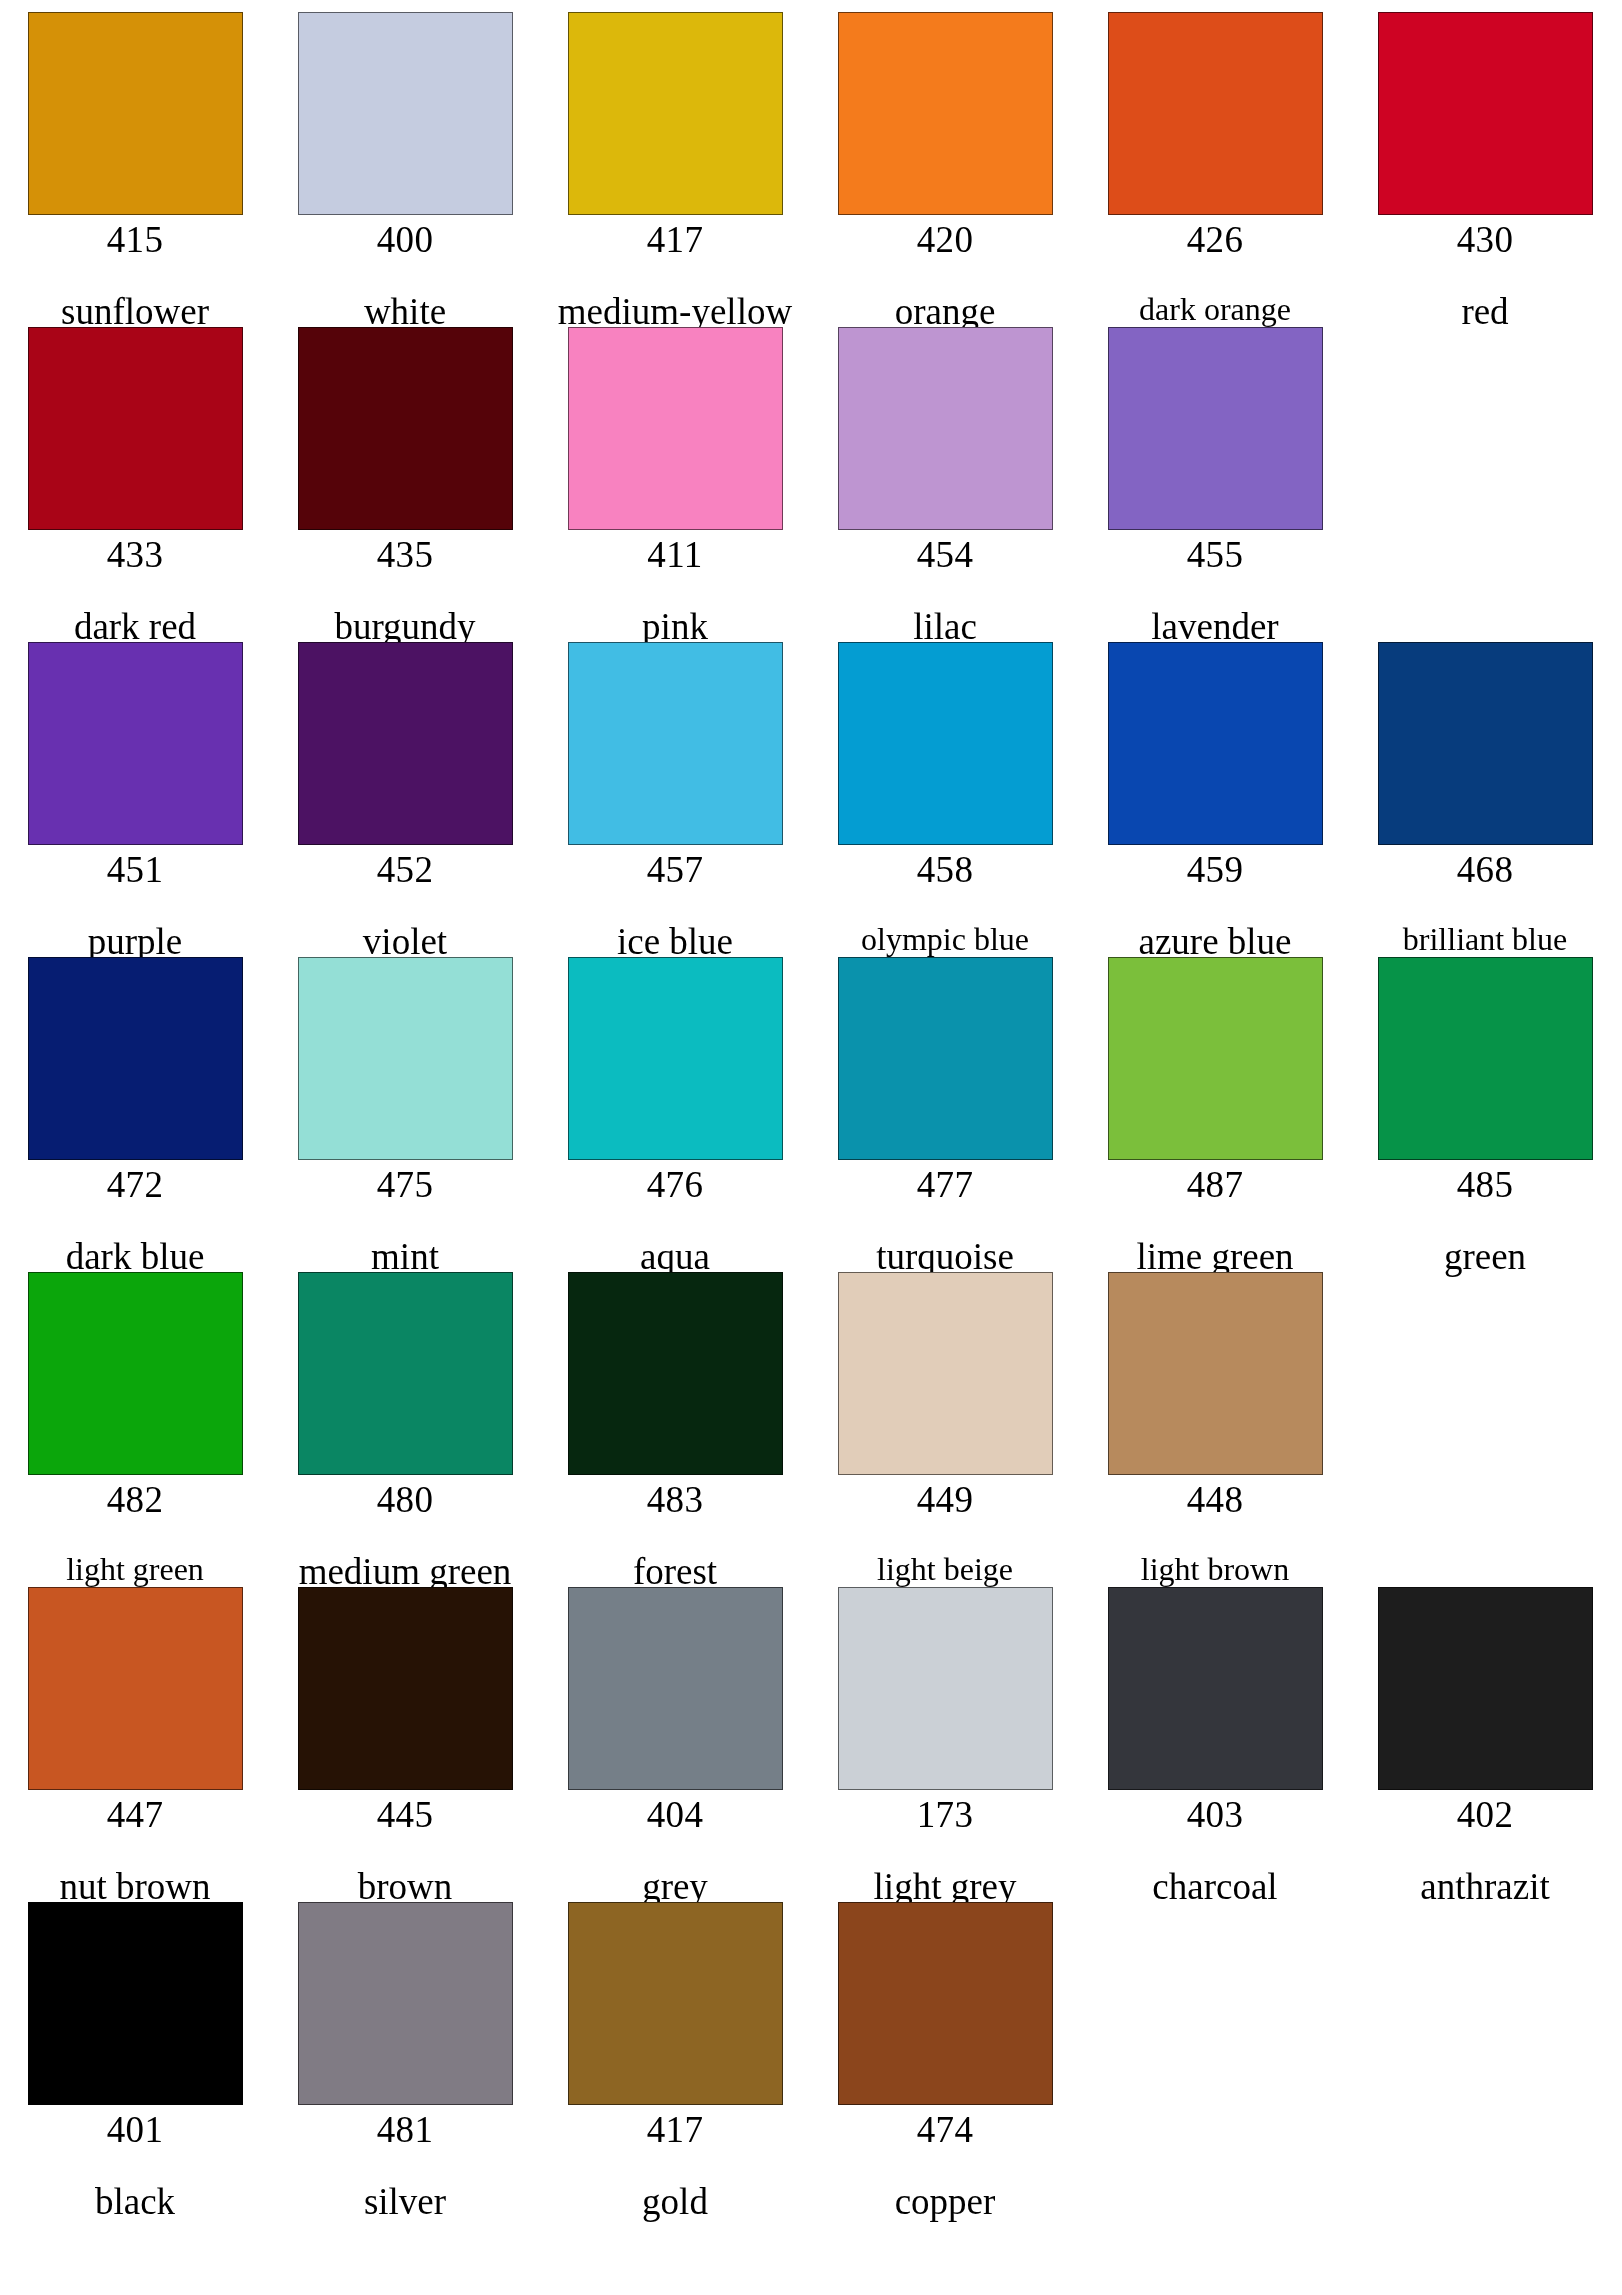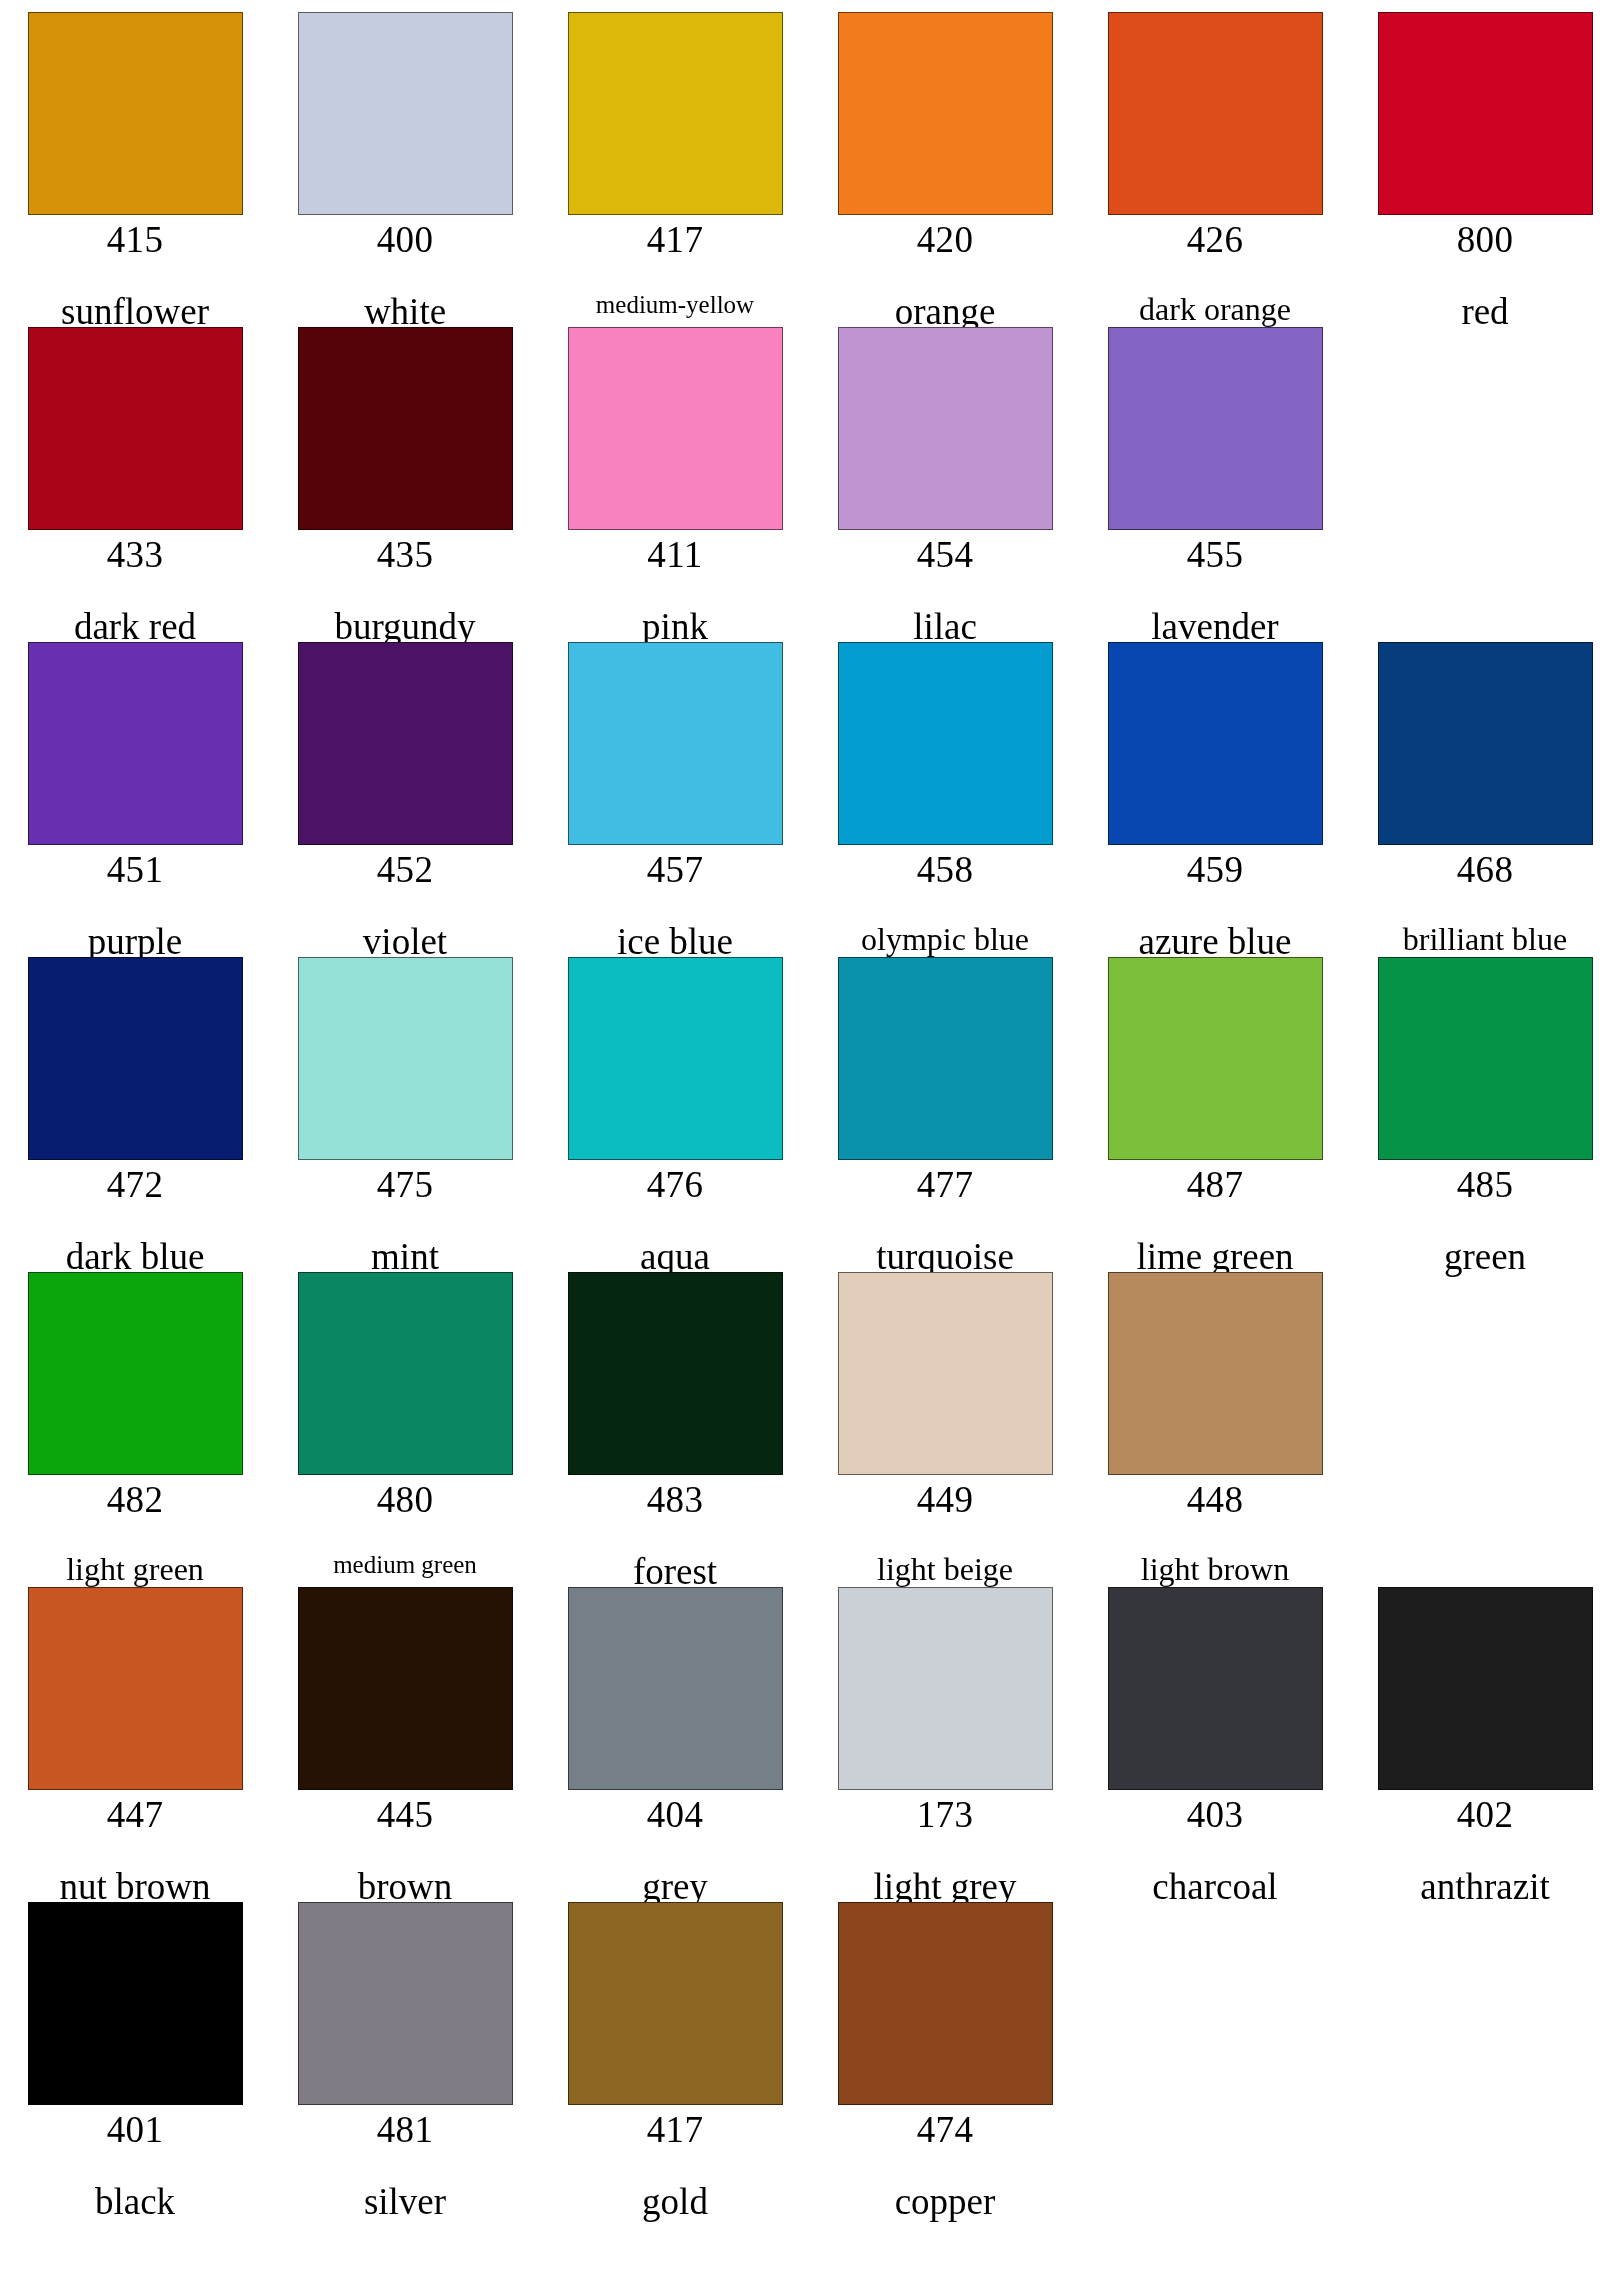--- a/index.html
+++ b/index.html
@@ -76,21 +76,21 @@
     line-height: 1.14;
     white-space: nowrap;
     margin-top: 30px;
   }
 
   
   .swatch-name.long {
     font-size: 32px;
   }
   .swatch-name.xlong {
-    font-size: 25px;
+    font-size: 37px;
   }
 </style>
 </head>
 <body>
 
 <div id="chart">
     <div class="swatch-row">
       <div class="swatch-cell">
         <div class="swatch-chip" style="background: rgb(213, 145, 7);"></div>
         <div class="swatch-caption">
@@ -122,21 +122,21 @@
       <div class="swatch-cell">
         <div class="swatch-chip" style="background: rgb(221, 77, 25);"></div>
         <div class="swatch-caption">
           <span class="swatch-code">426</span>
           <span class="swatch-name long">dark orange</span>
         </div>
       </div>
       <div class="swatch-cell">
         <div class="swatch-chip" style="background: rgb(206, 3, 35);"></div>
         <div class="swatch-caption">
-          <span class="swatch-code">800</span>
+          <span class="swatch-code">430</span>
           <span class="swatch-name">red</span>
         </div>
       </div>
     </div>
     <div class="swatch-row">
       <div class="swatch-cell">
         <div class="swatch-chip" style="background: rgb(169, 4, 23);"></div>
         <div class="swatch-caption">
           <span class="swatch-code">433</span>
           <span class="swatch-name">dark red</span>

